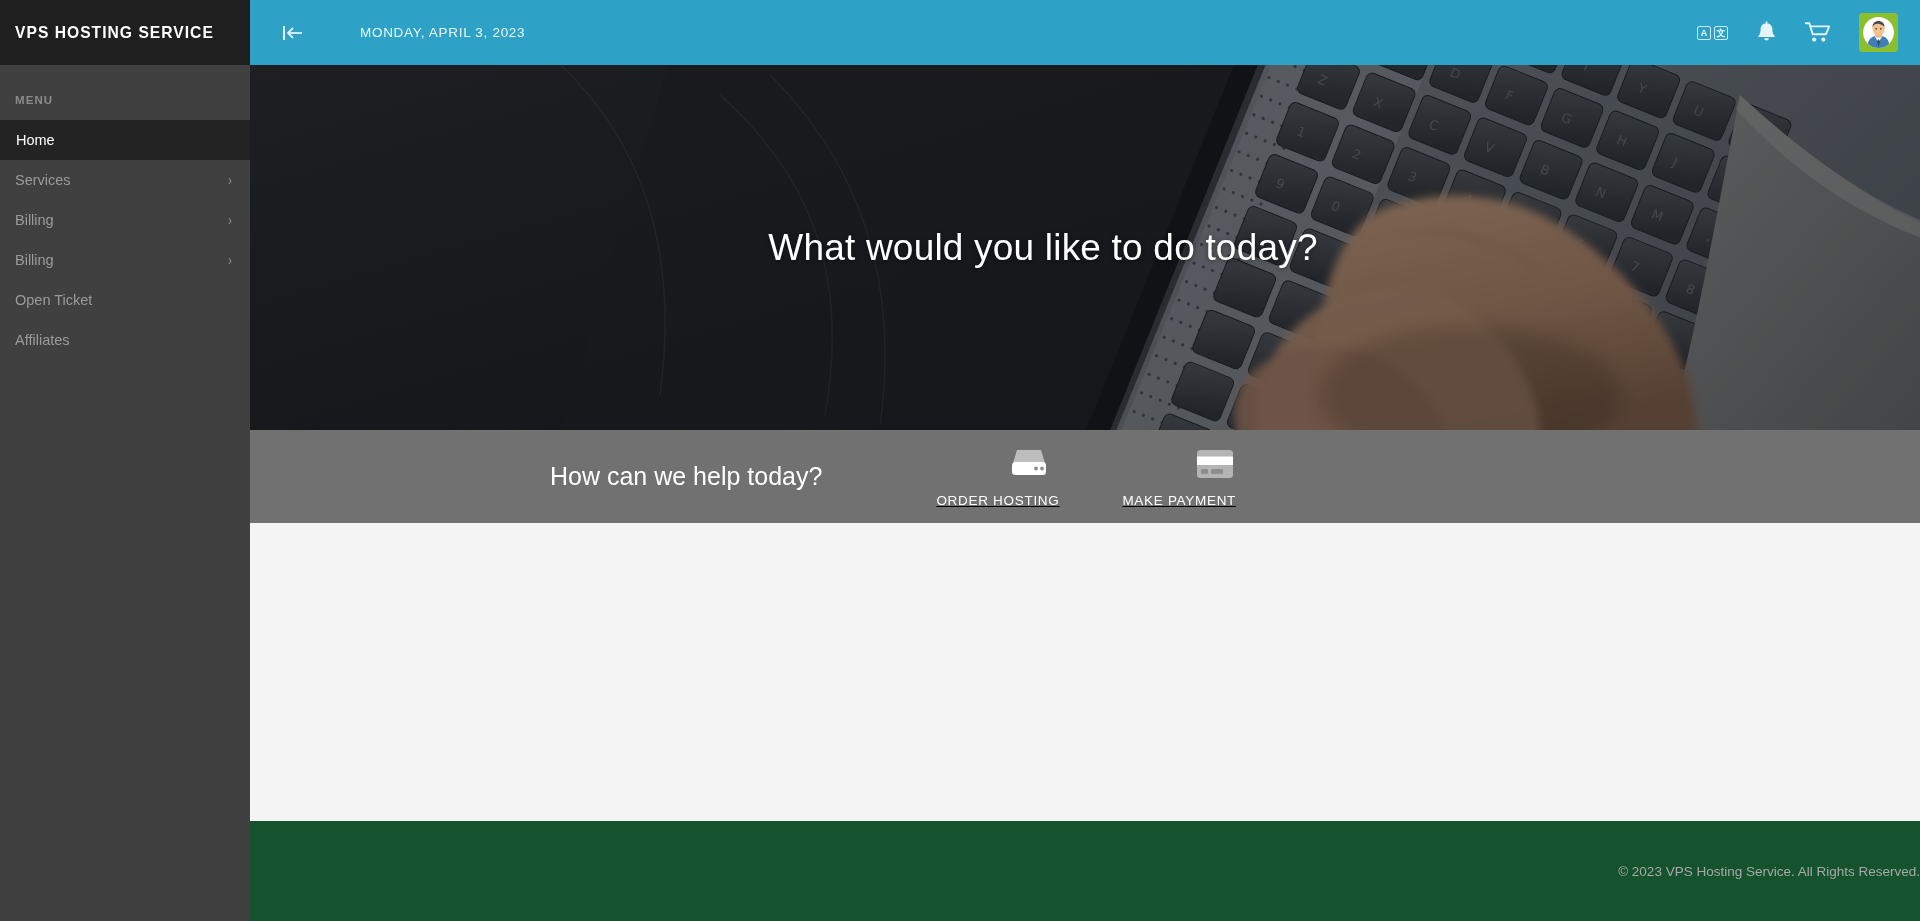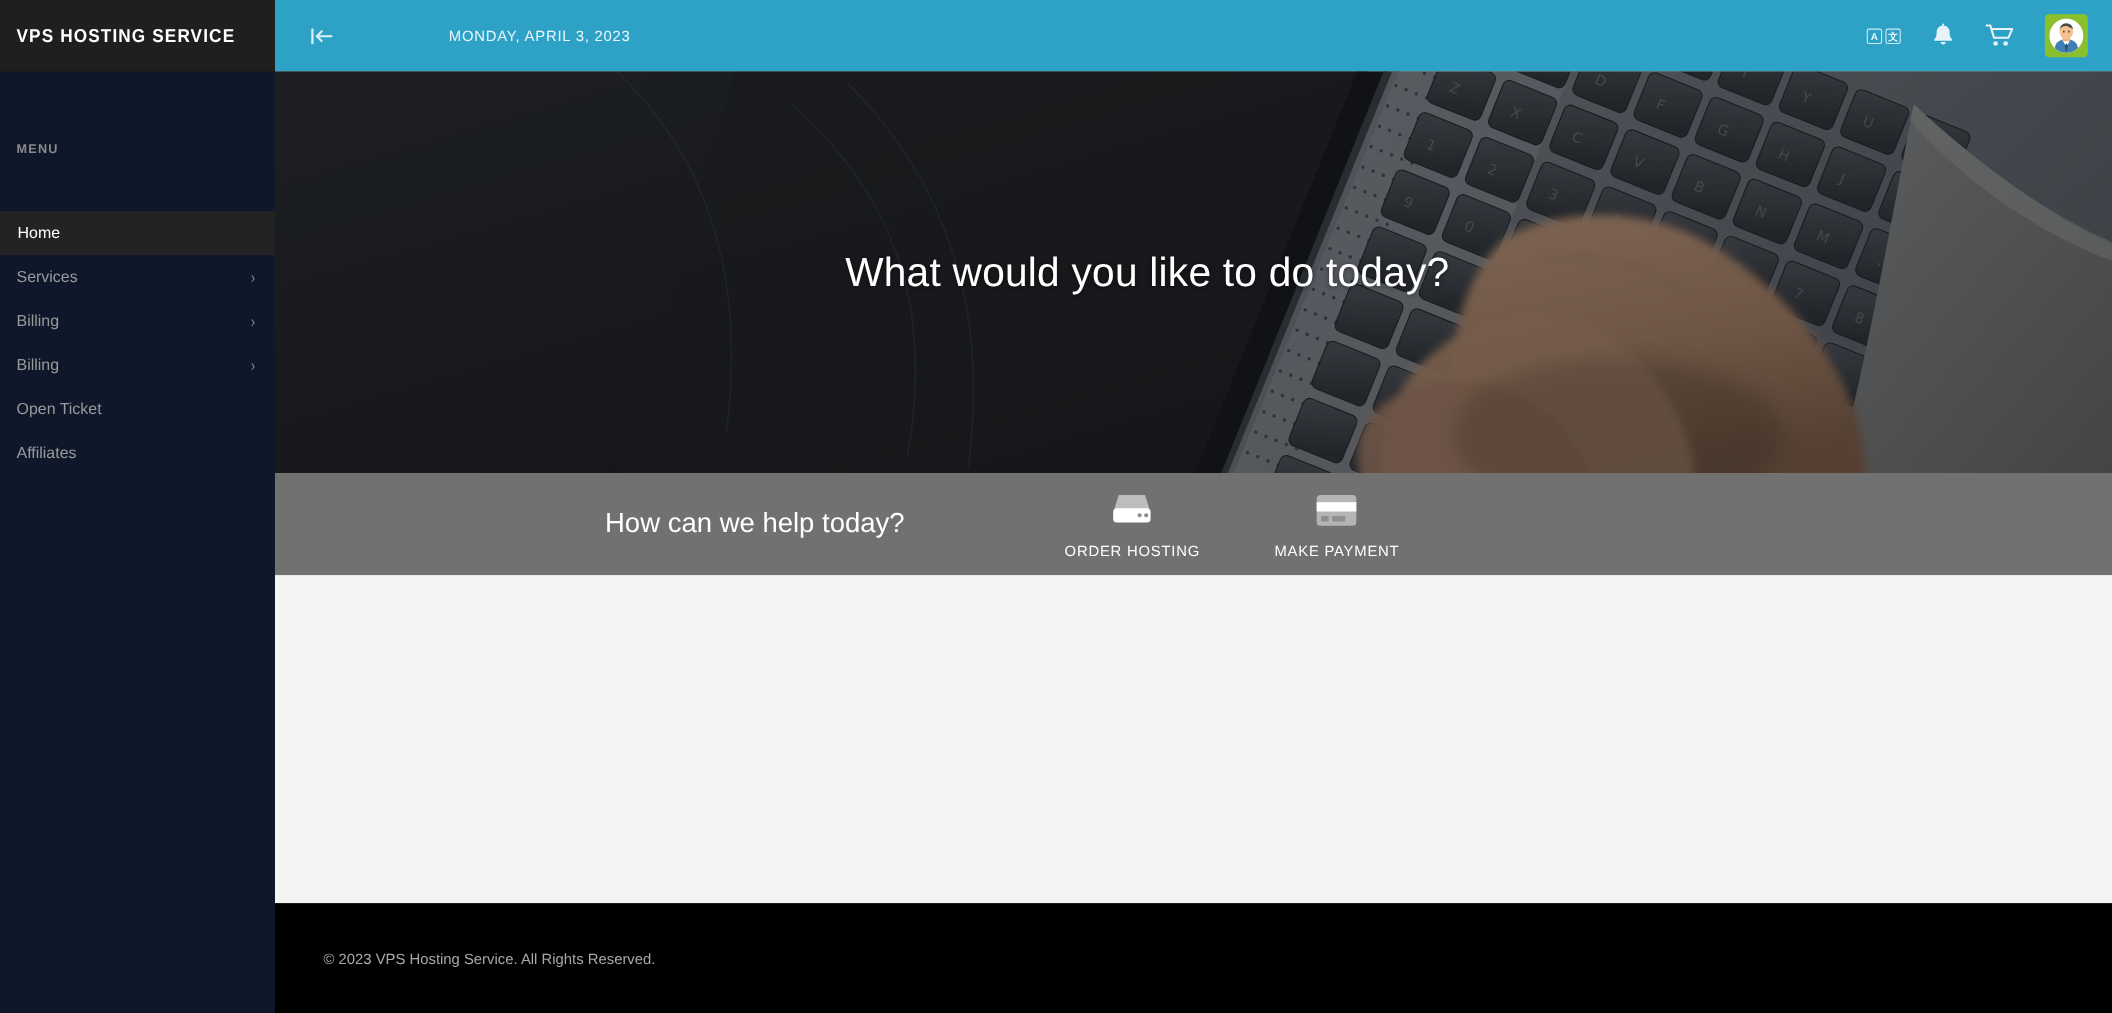--- a/index.html
+++ b/index.html
@@ -8,22 +8,22 @@
     width: 1920px; height: 921px;
     overflow: hidden;
     font-family: "Liberation Sans", sans-serif;
     background: #ffffff;
   }
   #app { display: flex; width: 1920px; height: 921px; }
 
   
   #sidebar {
     width: 250px; min-width: 250px; height: 921px;
-    background: #0f172a;
-    display: flex; flex-direction: column; gap: 36px;
+    background: #404040;
+    display: flex; flex-direction: column;
   }
   #brand {
     height: 65px; min-height: 65px;
     background: #1f1f1f;
     display: flex; align-items: center;
     padding-left: 15px;
   }
   #brand-text {
     color: #ffffff;
     font-size: 17px;
@@ -65,21 +65,20 @@
 
   
   #right { flex: 1; height: 921px; display: flex; flex-direction: column; min-width: 0; }
 
   
   #topbar {
     height: 65px; min-height: 65px;
     background: #2da2c6;
     display: flex; align-items: center;
     padding: 0 22px 0 28px;
-    gap: 48px;
   }
   #collapse-btn {
     width: 30px; height: 30px;
     display: flex; align-items: center; justify-content: center;
     cursor: pointer;
   }
   #topbar-date {
     color: #eaf6fb;
     font-size: 13.5px;
     letter-spacing: 0.7px;
@@ -141,41 +140,43 @@
   #help-text {
     color: #ffffff;
     font-size: 25px;
     font-weight: 300;
     margin-right: 114px;
     white-space: nowrap;
   }
   #actions { display: flex; align-items: flex-start; }
   .action {
     width: 186px;
-    display: flex; flex-direction: column; align-items: center;
+    display: flex; flex-direction: column; 
     cursor: pointer;
+    text-decoration: underline;
   }
   .action-icon { height: 36px; display: flex; align-items: center; justify-content: center; }
   .action-label {
     color: #ffffff;
     font-size: 13.5px;
     letter-spacing: 0.7px;
     margin-top: 11px;
     white-space: nowrap;
   }
 
   
   #content { flex: 1; background: #f4f4f4; min-height: 0; }
 
   
   #footer {
     height: 100px; min-height: 100px;
-    background: #000000;
+    background: #14532d;
     display: flex; align-items: center;
     padding-left: 44px;
+    justify-content: flex-end;
   }
   #footer-text { color: #a8a8a8; font-size: 13.5px; }
 </style>
 </head>
 <body>
 
 <div id="app">
 
   <aside id="sidebar">
     <div id="brand">

